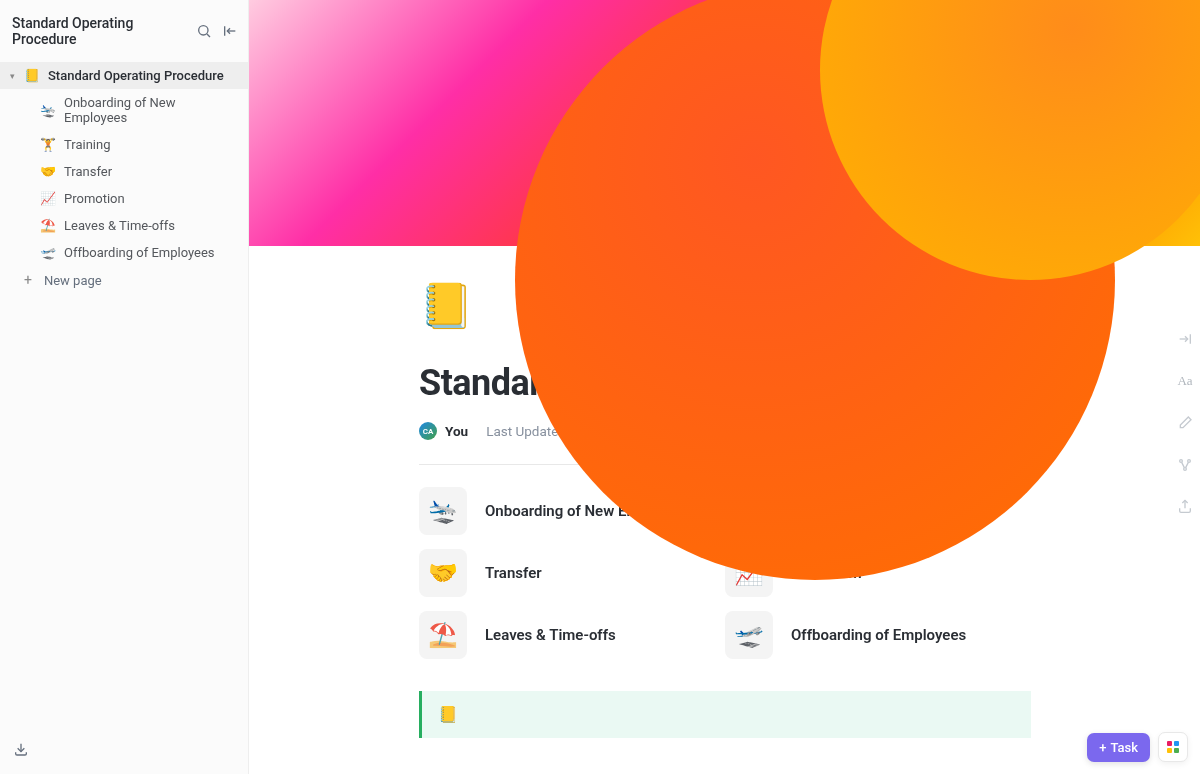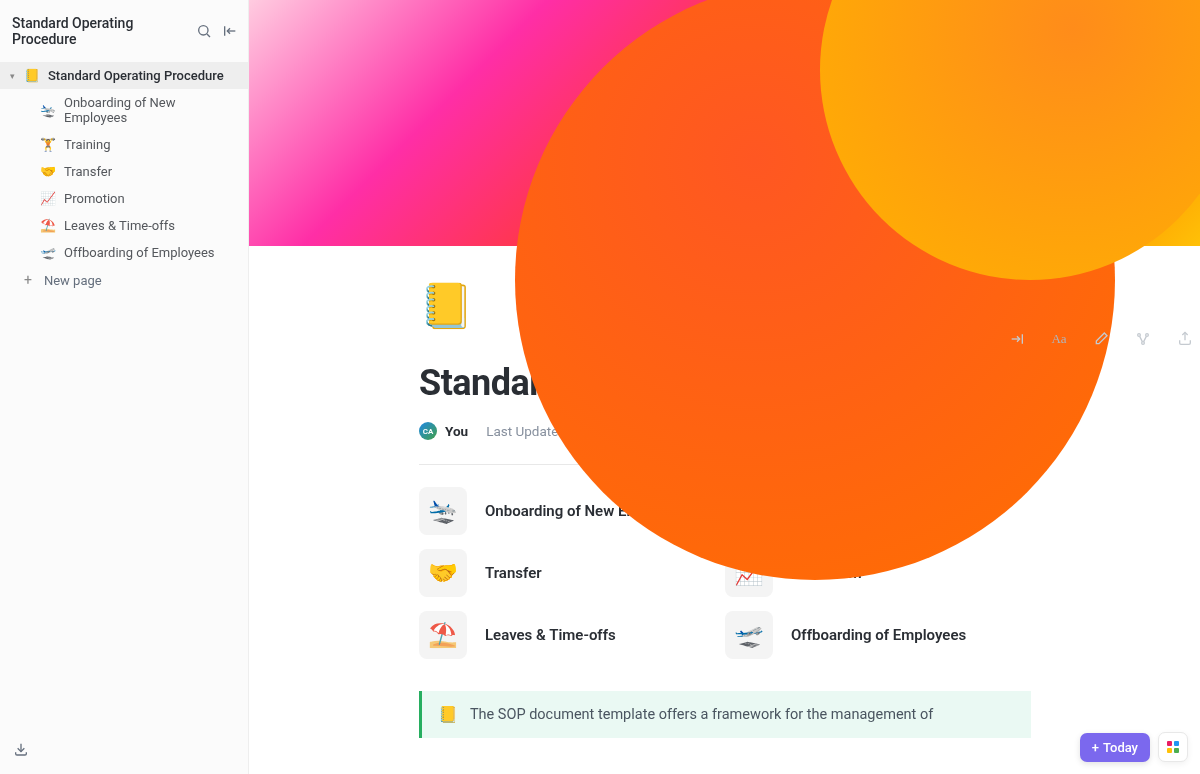--- a/index.html
+++ b/index.html
@@ -48,21 +48,21 @@
 .task-btn { background: #7b68ee; color: #fff; border-radius: 7px; padding: 7px 12px; font-size: 13px; font-weight: 500; display: flex; align-items: center; gap: 4px; cursor: pointer; box-shadow: 0 2px 6px rgba(0,0,0,0.12); }
 .task-btn .plus { font-size: 13px; }
 .apps-btn { width: 30px; height: 30px; border-radius: 7px; background: #fff; border: 1px solid #e8e8e8; display: flex; align-items: center; justify-content: center; cursor: pointer; box-shadow: 0 2px 6px rgba(0,0,0,0.06); }
 .apps-grid { display: grid; grid-template-columns: 5px 5px; grid-template-rows: 5px 5px; gap: 2px; }
 .apps-grid span:nth-child(1){background:#e91e63;} 
 .apps-grid span:nth-child(2){background:#2196f3;}
 .apps-grid span:nth-child(3){background:#ffc107;}
 .apps-grid span:nth-child(4){background:#4caf50;}
 .apps-grid span{border-radius:1px;}
 
-.right-rail { position: absolute; right: 6px; top: 330px; display: flex; flex-direction: row; gap: 24px; align-items: center; color: #c5cad0; }
+.right-rail { position: absolute; right: 6px; top: 330px; display: flex; flex-direction: column; gap: 24px; align-items: center; color: #c5cad0; }
 .rail-ico { width: 18px; height: 18px; cursor: pointer; display:flex; align-items:center; justify-content:center; font-size: 14px; }
 
 svg { display: block; }
 </style>
 </head>
 <body>
 
 <div class="sidebar">
   <div class="sidebar-header">
     <span class="sidebar-title">Standard Operating Procedure</span>
@@ -161,21 +161,20 @@
         <span class="card-label">Leaves &amp; Time-offs</span>
       </div>
       <div class="card">
         <span class="card-ico">🛫</span>
         <span class="card-label">Offboarding of Employees</span>
       </div>
     </div>
 
     <div class="callout">
       <span class="emoji">📒</span>
-      <span>The SOP document template offers a framework for the management of</span>
     </div>
   </div>
 
   <div class="right-rail">
     <span class="rail-ico">
       <svg width="16" height="16" viewBox="0 0 24 24" fill="none" stroke="currentColor" stroke-width="2">
           <line x1="4" y1="12" x2="16" y2="12"></line>
           <polyline points="12 8 16 12 12 16"></polyline>
           <line x1="20" y1="5" x2="20" y2="19"></line>
         </svg>
@@ -200,21 +199,21 @@
           <polyline points="16 6 12 2 8 6"></polyline>
           <line x1="12" y1="2" x2="12" y2="14"></line>
         </svg>
     </span>
   </div>
 </div>
 
 <div class="floating">
   <div class="task-btn">
     <span class="plus">+</span>
-    <span>Today</span>
+    <span>Task</span>
   </div>
   <div class="apps-btn">
     <div class="apps-grid">
         <span></span>
         <span></span>
         <span></span>
         <span></span>
       </div>
   </div>
 </div>

